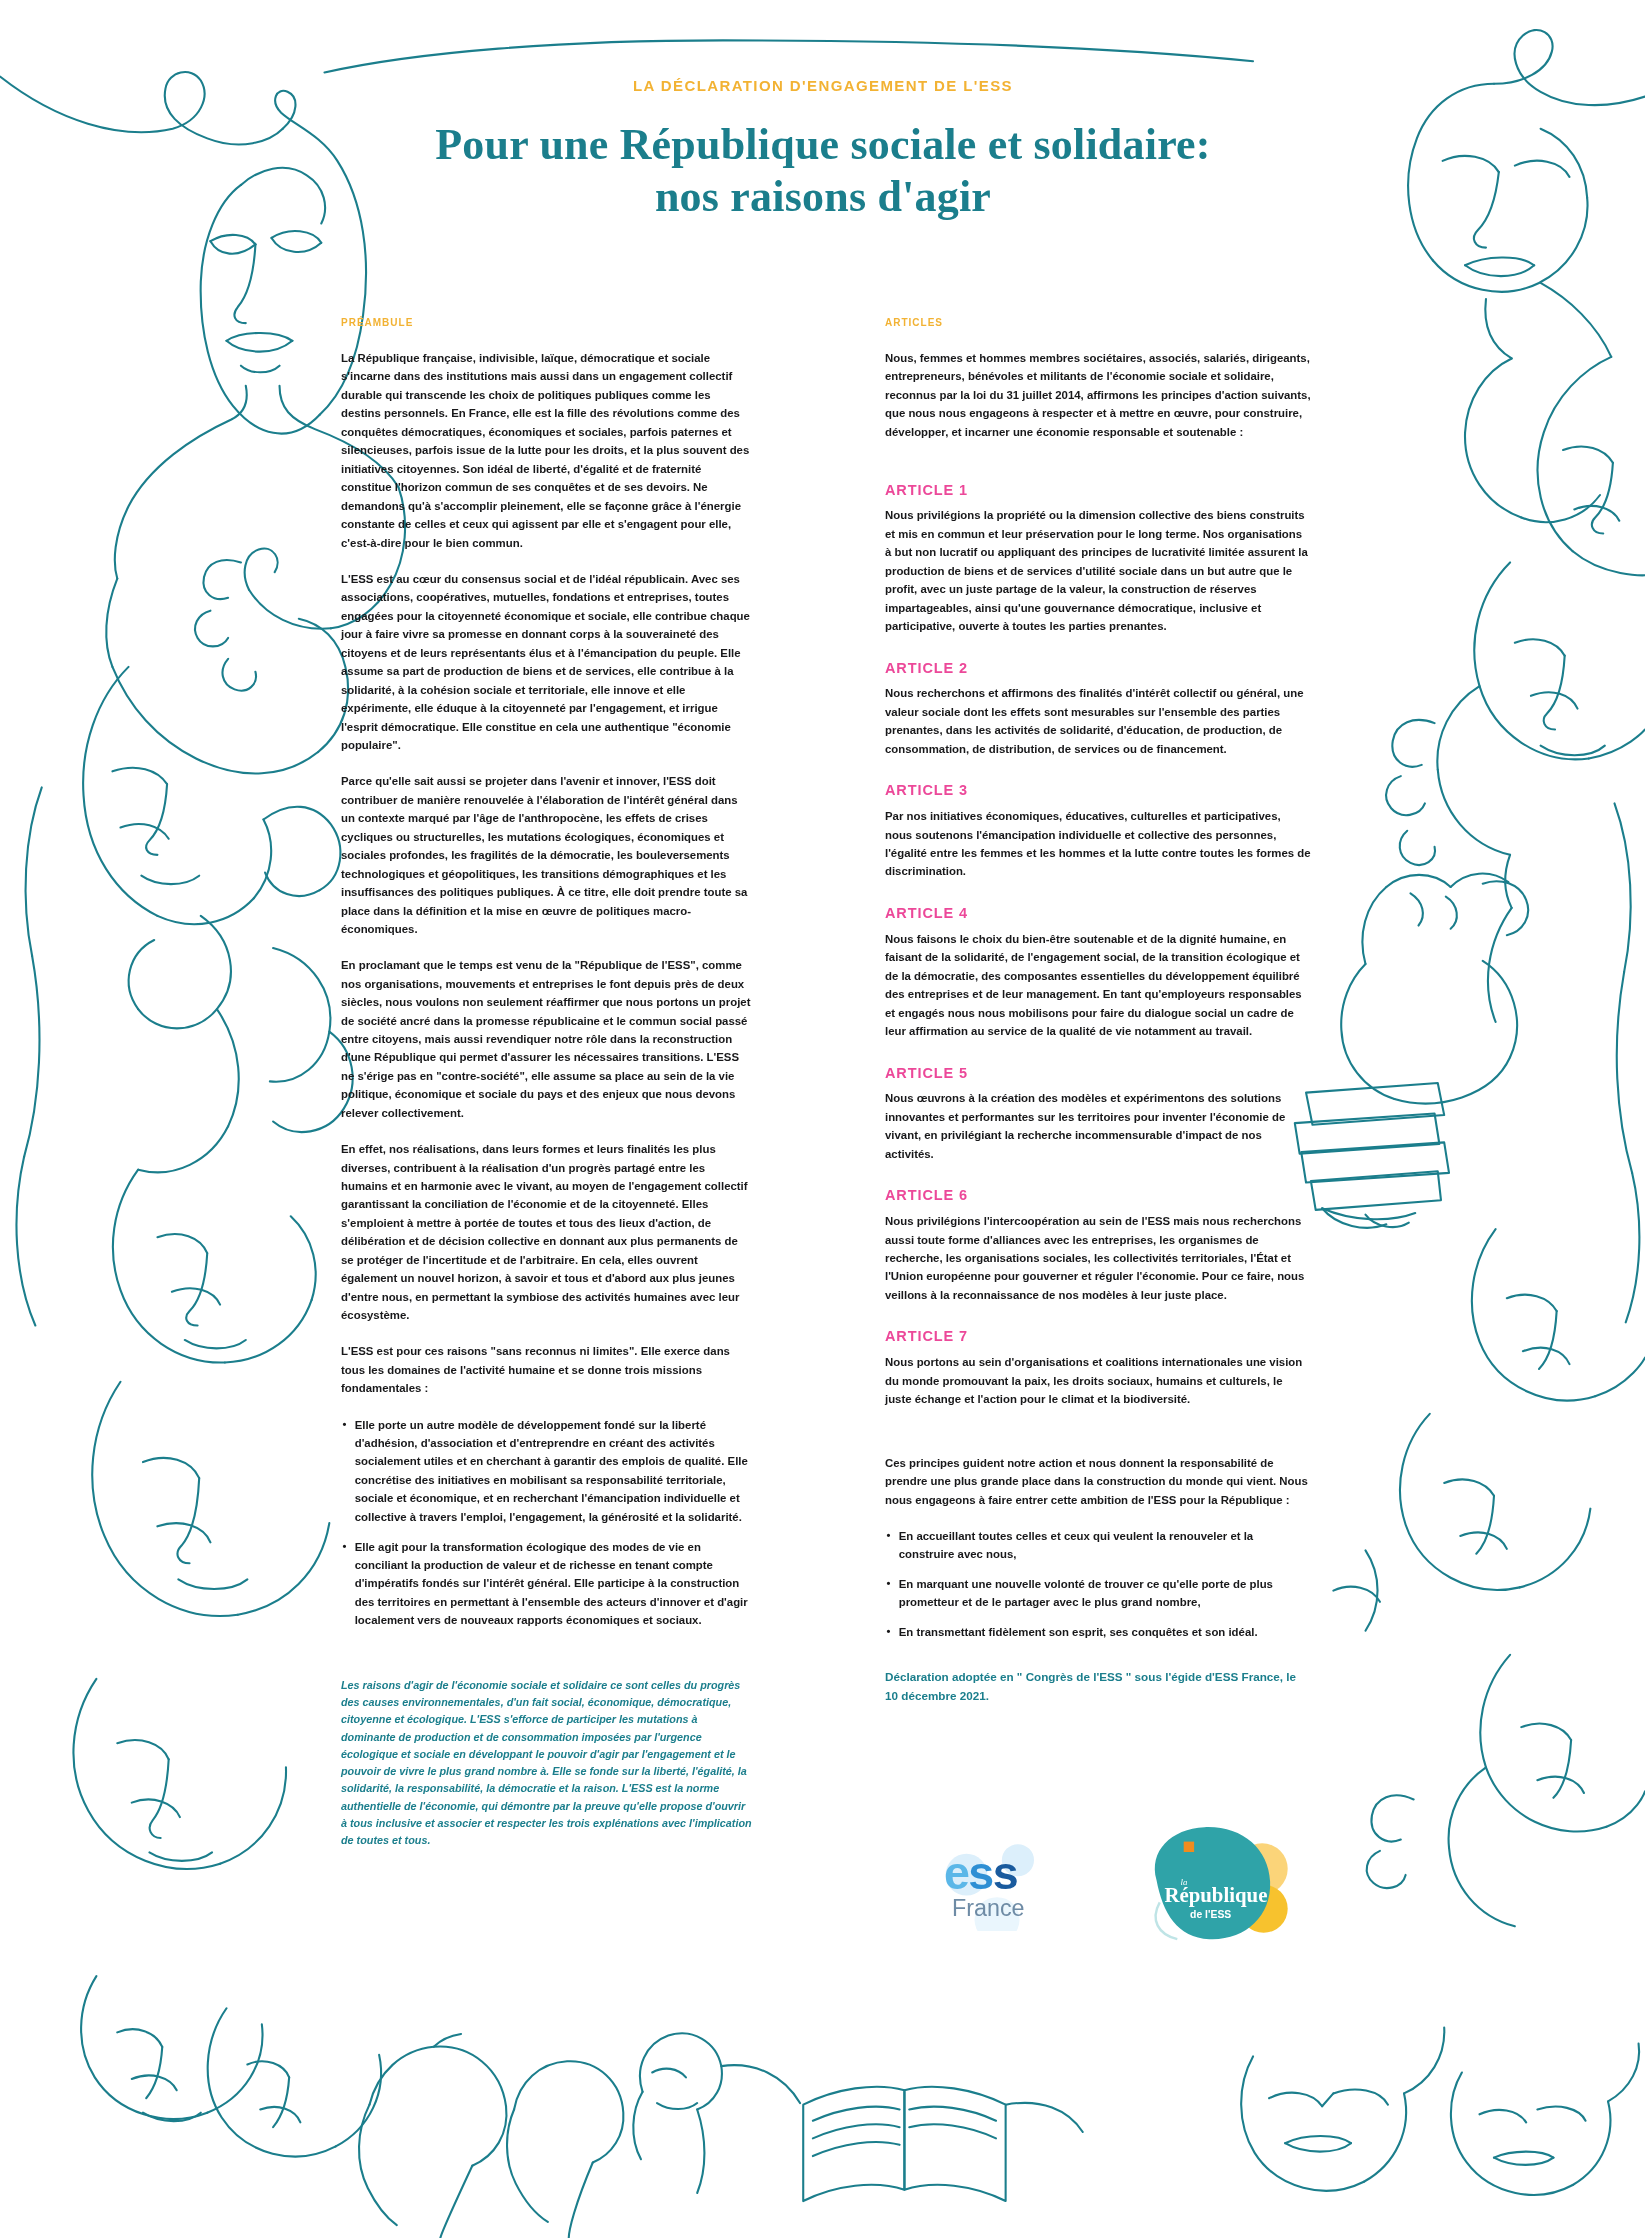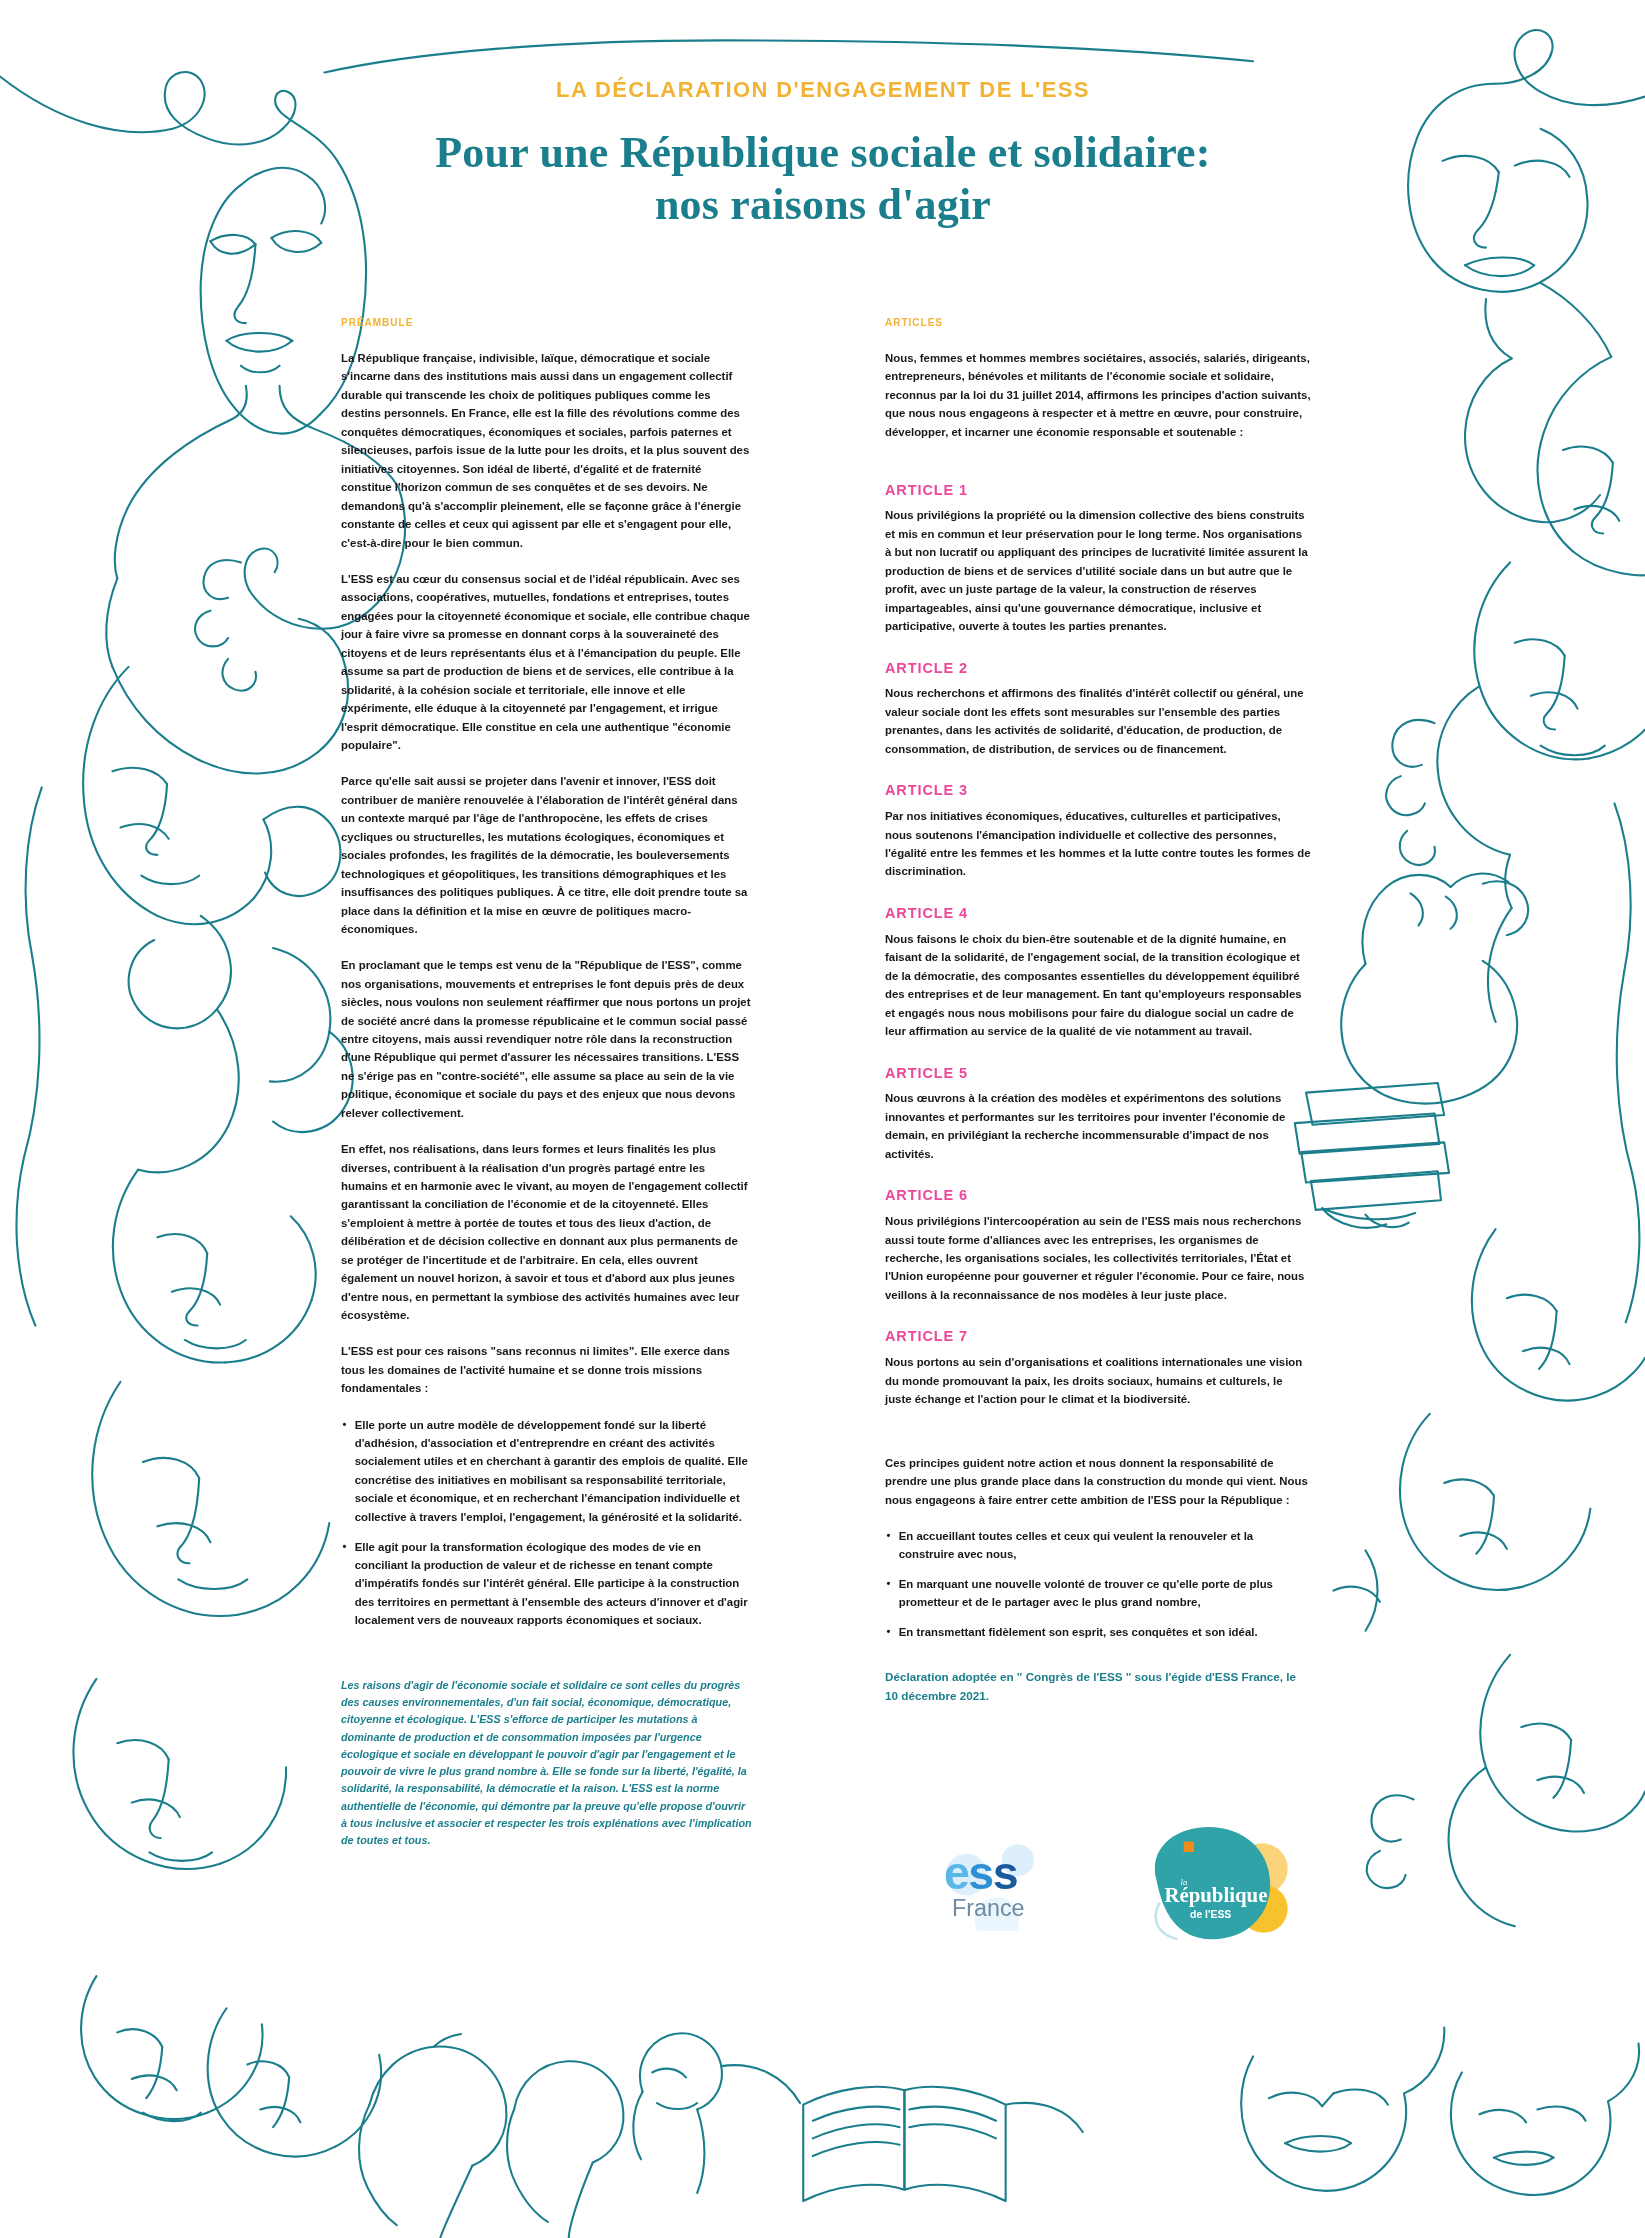--- a/index.html
+++ b/index.html
@@ -33,21 +33,21 @@
 
   
   .header {
     position: absolute;
     top: 77px;
     left: 337px;
     width: 972px;
     text-align: center;
   }
   .eyebrow {
-    font-size: 22px;
+    font-size: 15px;
     font-weight: bold;
     letter-spacing: 1.4px;
     color: #F2B233;
     text-transform: uppercase;
     margin: 0 0 24px 0;
     line-height: 1.2;
   }
   .main-title {
     font-family: "Liberation Serif", serif;
     font-weight: bold;
@@ -474,21 +474,21 @@
       <div class="art-block">
         <div class="article-head">ARTICLE 3</div>
         <p class="body-text">Par nos initiatives économiques, éducatives, culturelles et participatives, nous soutenons l'émancipation individuelle et collective des personnes, l'égalité entre les femmes et les hommes et la lutte contre toutes les formes de discrimination.</p>
       </div>
       <div class="art-block">
         <div class="article-head">ARTICLE 4</div>
         <p class="body-text">Nous faisons le choix du bien-être soutenable et de la dignité humaine, en faisant de la solidarité, de l'engagement social, de la transition écologique et de la démocratie, des composantes essentielles du développement équilibré des entreprises et de leur management. En tant qu'employeurs responsables et engagés nous nous mobilisons pour faire du dialogue social un cadre de leur affirmation au service de la qualité de vie notamment au travail.</p>
       </div>
       <div class="art-block">
         <div class="article-head">ARTICLE 5</div>
-        <p class="body-text">Nous œuvrons à la création des modèles et expérimentons des solutions innovantes et performantes sur les territoires pour inventer l'économie de demain, en privilégiant la recherche incommensurable d'impact de nos activités.</p>
+        <p class="body-text">Nous œuvrons à la création des modèles et expérimentons des solutions innovantes et performantes sur les territoires pour inventer l'économie de vivant, en privilégiant la recherche incommensurable d'impact de nos activités.</p>
       </div>
       <div class="art-block">
         <div class="article-head">ARTICLE 6</div>
         <p class="body-text">Nous privilégions l'intercoopération au sein de l'ESS mais nous recherchons aussi toute forme d'alliances avec les entreprises, les organismes de recherche, les organisations sociales, les collectivités territoriales, l'État et l'Union européenne pour gouverner et réguler l'économie. Pour ce faire, nous veillons à la reconnaissance de nos modèles à leur juste place.</p>
       </div>
       <div class="art-block">
         <div class="article-head">ARTICLE 7</div>
         <p class="body-text">Nous portons au sein d'organisations et coalitions internationales une vision du monde promouvant la paix, les droits sociaux, humains et culturels, le juste échange et l'action pour le climat et la biodiversité.</p>
       </div>
 

